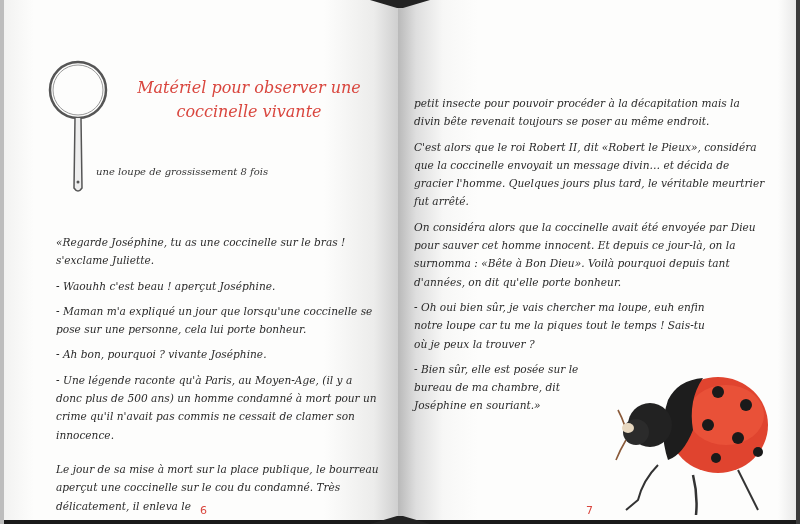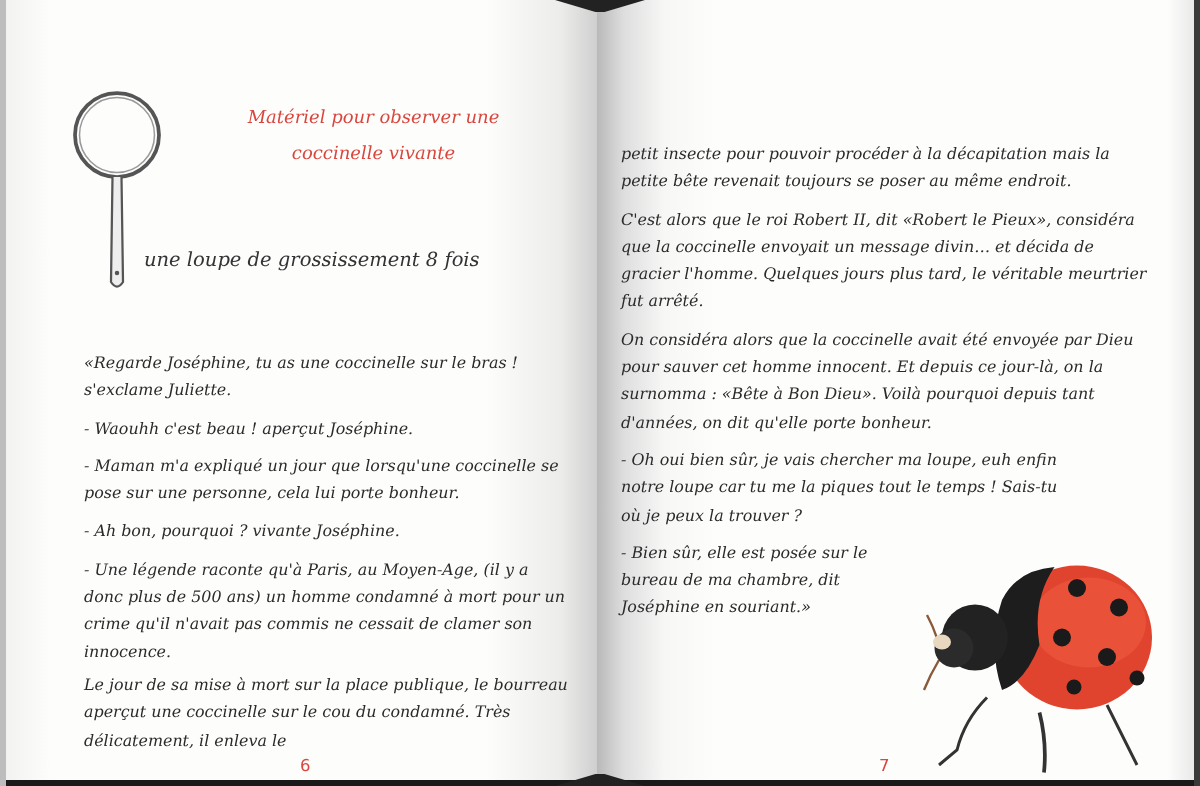--- a/index.html
+++ b/index.html
@@ -10,24 +10,24 @@
   .page.left{left:4px;width:394px;
     background:linear-gradient(to right,#f2f2f1 0px,#fdfdfc 30px,#fdfdfc 320px,#ececeb 370px,#cfcfcf 394px);}
   .page.right{left:398px;width:398px;
     background:linear-gradient(to right,#b9b9b9 0px,#dedede 18px,#f7f7f6 45px,#fdfdfc 80px,#fdfdfc 380px,#e9e9e9 398px);}
   .left-edge{position:absolute;left:0;top:0;width:4px;height:524px;background:#bdbdbd;}
   .right-edge{position:absolute;right:0;top:0;width:4px;height:524px;background:#3a3a3a;}
   .spine-top{position:absolute;left:370px;top:0;width:60px;height:8px;background:#222;
     clip-path:polygon(0 0,100% 0,55% 100%,45% 100%);}
   .spine-bottom{position:absolute;left:370px;bottom:0;width:60px;height:8px;background:#222;
     clip-path:polygon(45% 0,55% 0,100% 100%,0 100%);}
-  .title{position:absolute;left:130px;top:66px;width:230px;text-align:center;color:#d9463e;
-    font-family:"DejaVu Serif",serif;font-style:italic;font-size:12px;line-height:24px;}
+  .title{position:absolute;left:130px;top:76px;width:230px;text-align:center;color:#d9463e;
+    font-family:"DejaVu Serif",serif;font-style:italic;font-size:16px;line-height:24px;}
   .loupe{position:absolute;left:44px;top:60px;}
-  .caption{position:absolute;left:92px;top:166px;font-style:italic;font-size:13px;color:#333;}
+  .caption{position:absolute;left:92px;top:166px;font-style:italic;font-size:10px;color:#333;}
   .body-text{position:absolute;font-style:italic;font-size:10.6px;line-height:18.3px;color:#2a2a2a;}
   .body-text p{margin:0 0 7px 0;}
   .left-text{left:52px;top:233px;width:325px;}
   .right-text{left:414px;top:94px;width:355px;}
   .right-text p.narrow{width:200px;}
   .page-num{position:absolute;top:504px;font-size:11px;color:#d9463e;font-family:"DejaVu Sans",sans-serif;}
   .ladybug{position:absolute;left:598px;top:370px;}
 </style>
 </head>
 <body>
@@ -44,33 +44,33 @@
       <circle cx="30" cy="122" r="1.5" fill="#555"></circle>
     </svg>
     <div class="title">Matériel pour observer une coccinelle vivante</div>
     <div class="caption">une loupe de grossissement 8 fois</div>
 
     <div class="body-text left-text">
       <p>«Regarde Joséphine, tu as une coccinelle sur le bras ! s'exclame Juliette.</p>
       <p>- Waouhh c'est beau ! aperçut Joséphine.</p>
       <p>- Maman m'a expliqué un jour que lorsqu'une coccinelle se pose sur une personne, cela lui porte bonheur.</p>
       <p>- Ah bon, pourquoi ? vivante Joséphine.</p>
-      <p style="margin-bottom:4px">- Une légende raconte qu'à Paris, au Moyen-Age, (il y a donc plus de 500 ans) un homme condamné à mort pour un crime qu'il n'avait pas commis ne cessait de clamer son innocence.</p>
+      <p style="margin-bottom:16px">- Une légende raconte qu'à Paris, au Moyen-Age, (il y a donc plus de 500 ans) un homme condamné à mort pour un crime qu'il n'avait pas commis ne cessait de clamer son innocence.</p>
       <p>Le jour de sa mise à mort sur la place publique, le bourreau aperçut une coccinelle sur le cou du condamné. Très délicatement, il enleva le</p>
     </div>
 
     <div class="page-num" style="left:196px">6</div>
   </div>
 
   <div class="page right">
     <div class="page-num" style="left:188px">7</div>
   </div>
 
   <div class="body-text right-text">
-    <p>petit insecte pour pouvoir procéder à la décapitation mais la petite bête revenait toujours se poser au même endroit.</p>
+    <p>petit insecte pour pouvoir procéder à la décapitation mais la divin bête revenait toujours se poser au même endroit.</p>
     <p>C'est alors que le roi Robert II, dit «Robert le Pieux», considéra que la coccinelle envoyait un message divin… et décida de gracier l'homme. Quelques jours plus tard, le véritable meurtrier fut arrêté.</p>
     <p>On considéra alors que la coccinelle avait été envoyée par Dieu pour sauver cet homme innocent. Et depuis ce jour-là, on la surnomma : «Bête à Bon Dieu». Voilà pourquoi depuis tant d'années, on dit qu'elle porte bonheur.</p>
     <p class="narrow" style="width:300px">- Oh oui bien sûr, je vais chercher ma loupe, euh enfin notre loupe car tu me la piques tout le temps ! Sais-tu où je peux la trouver ?</p>
     <p class="narrow">- Bien sûr, elle est posée sur le bureau de ma chambre, dit Joséphine en souriant.»</p>
   </div>
 
   <svg class="ladybug" width="175" height="150" viewBox="0 0 175 150">
     <path d="M60 95 Q45 110 40 130 L28 140" stroke="#333" stroke-width="2" fill="none"></path>
     <path d="M95 105 Q100 125 98 145" stroke="#333" stroke-width="2.5" fill="none"></path>
     <path d="M140 100 Q150 120 160 140" stroke="#333" stroke-width="2" fill="none"></path>

